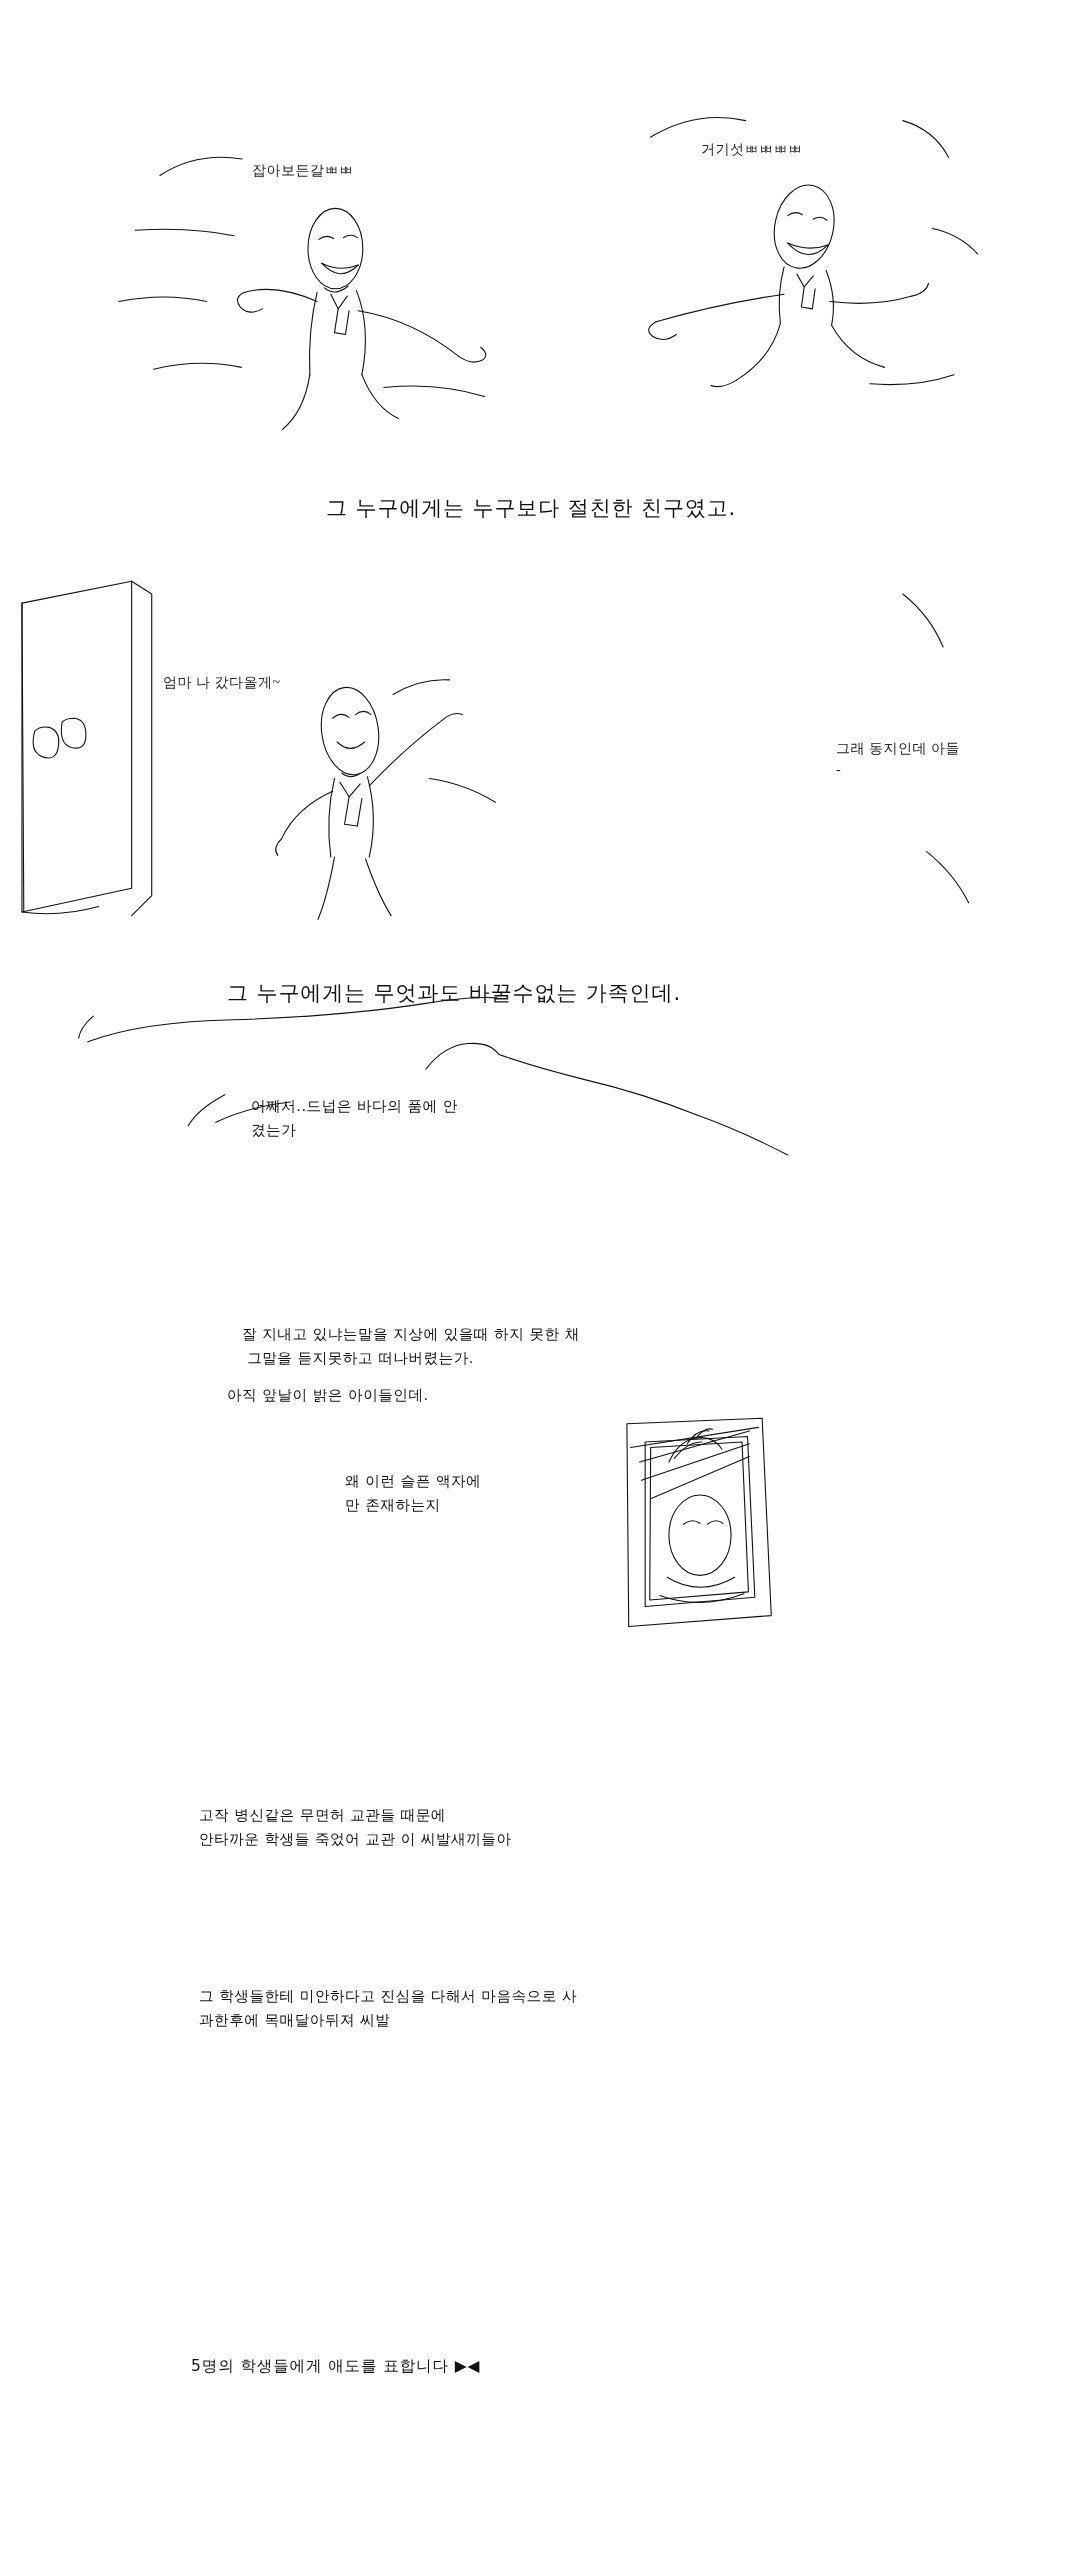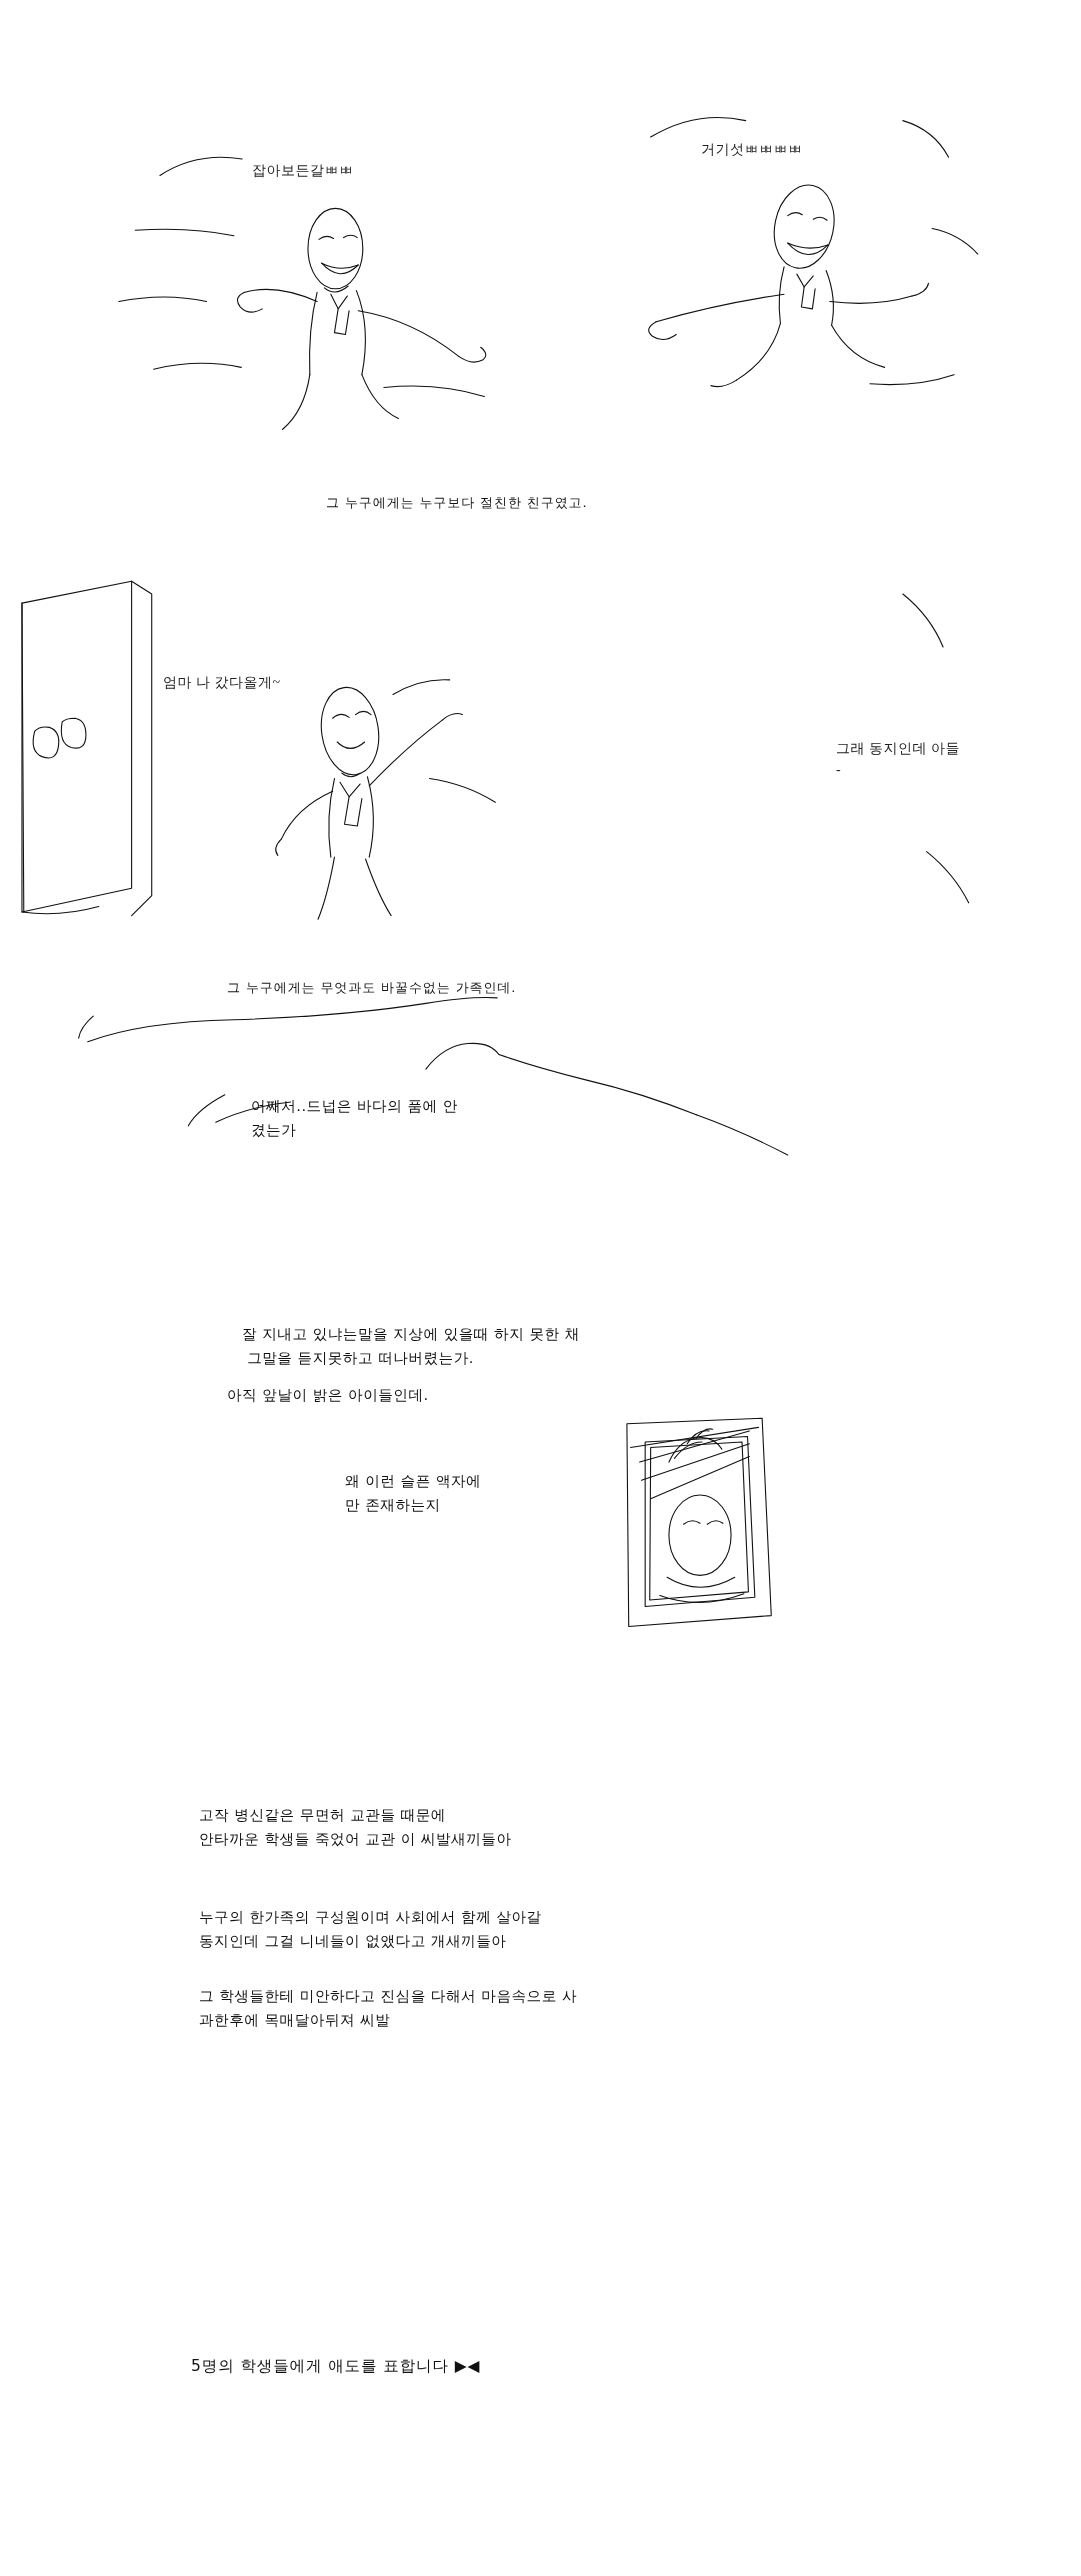--- a/index.html
+++ b/index.html
@@ -26,21 +26,21 @@
     width: 1082px;
     height: 2576px;
   }
   .txt {
     position: absolute;
     white-space: pre;
     line-height: 1.5;
     color: #111111;
   }
   .narration {
-    font-size: 13px;
+    font-size: 21px;
     letter-spacing: 0.9px;
   }
   .bubble {
     font-size: 14px;
     letter-spacing: 0.5px;
     color: #222222;
     font-family: Liberation Serif, serif;
   }
   .body-text {
     font-size: 14.6px;
@@ -233,22 +233,20 @@
  그말을 듣지못하고 떠나버렸는가.</div>
 
   <div class="txt body-text" style="left:227px; top:1383px;">아직 앞날이 밝은 아이들인데.</div>
 
   <div class="txt body-text" style="left:345px; top:1469px;">왜 이런 슬픈 액자에
 만 존재하는지</div>
 
   <div class="txt body-text" style="left:199px; top:1803px;">고작 병신같은 무면허 교관들 때문에
 안타까운 학생들 죽었어 교관 이 씨발새끼들아</div>
 
-  <div class="txt body-text" style="left:199px; top:1905px;">누구의 한가족의 구성원이며 사회에서 함께 살아갈
-동지인데 그걸 니네들이 없앴다고 개새끼들아</div>
 
   <div class="txt body-text" style="left:199px; top:1984px;">그 학생들한테 미안하다고 진심을 다해서 마음속으로 사
 과한후에 목매달아뒤져 씨발</div>
 
   <div class="txt closing" style="left:191px; top:2355px;">5명의 학생들에게 애도를 표합니다 ▶◀</div>
 
 </div>
 
 
 </body></html>

